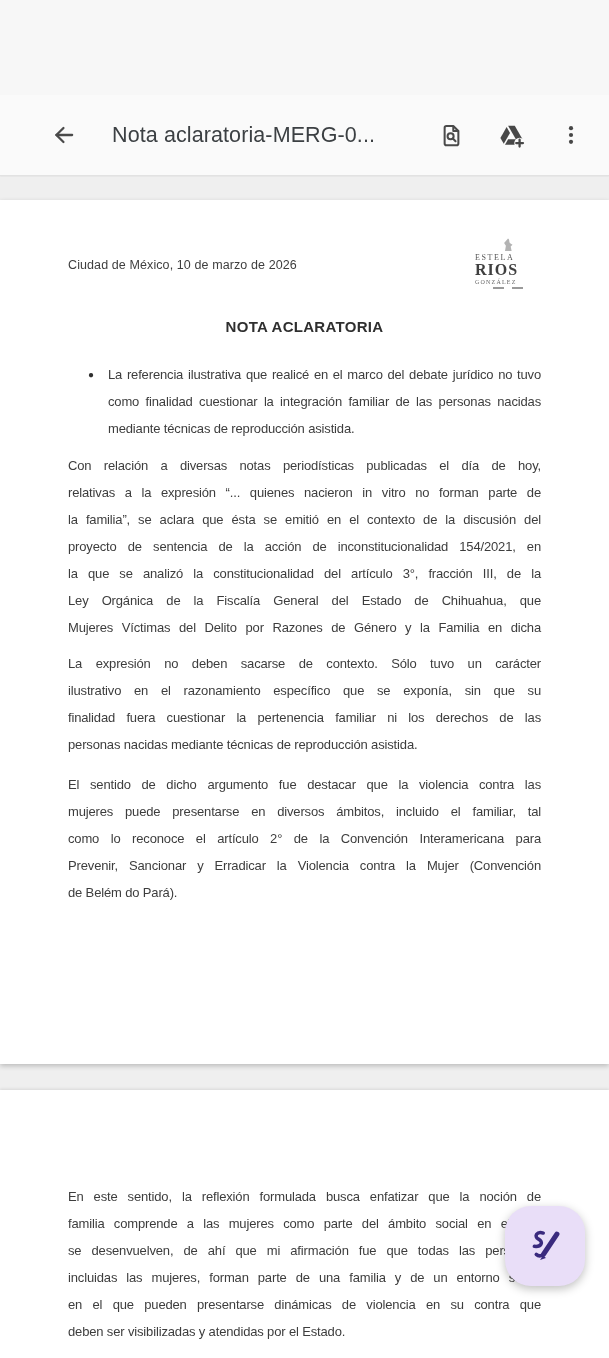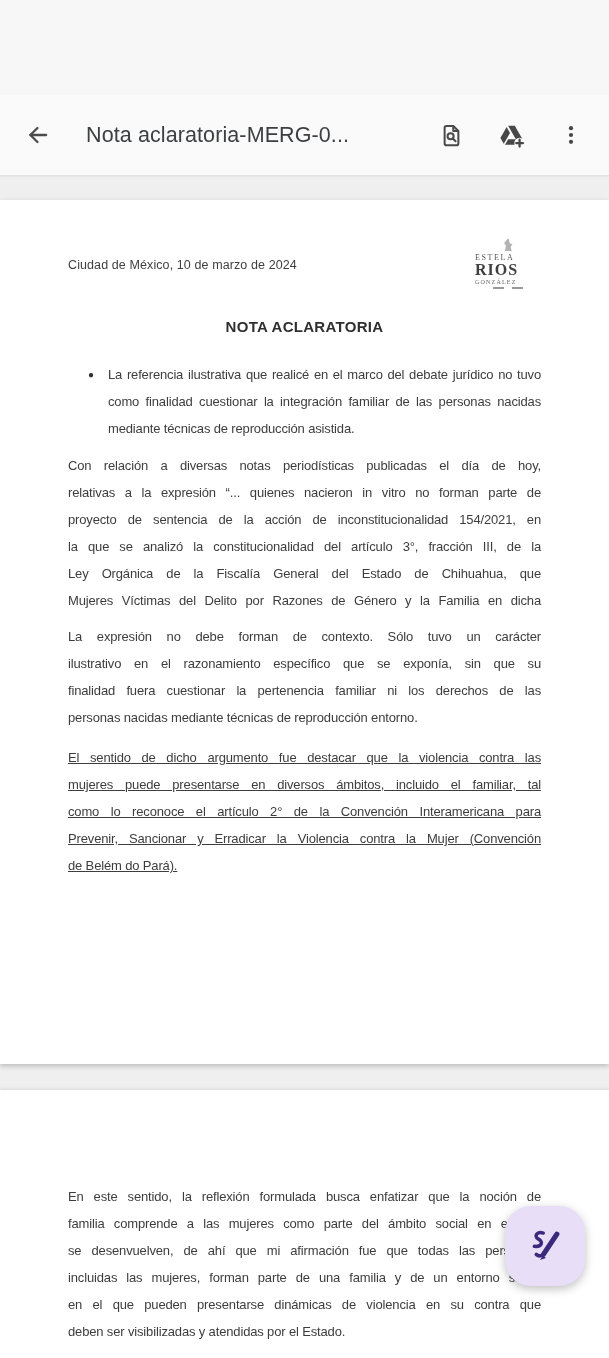--- a/index.html
+++ b/index.html
@@ -5,21 +5,21 @@
   html,body{margin:0;padding:0;background:#DADADA;}
   .screen{
     position:relative;width:609px;height:1358px;overflow:hidden;
     background:#EFEFEF;font-family:"Liberation Sans",sans-serif;
     margin:0 auto;
   }
   .status-strip{position:absolute;top:0;left:0;width:609px;height:95px;background:#F7F7F7;}
   .app-bar{
     position:absolute;top:95px;left:0;width:609px;height:81px;box-sizing:border-box;
     background:#FAFAFA;border-bottom:1px solid #E2E2E2;
-    display:flex;align-items:center;padding:0 16px 0 16px;
+    display:flex;align-items:center;padding:0 16px 0 42px;
     box-shadow:0 1px 2px rgba(0,0,0,0.05);
   }
   .icon-btn{
     background:none;border:none;padding:0;margin:0;cursor:pointer;
     width:44px;height:44px;display:flex;align-items:center;justify-content:center;flex:0 0 auto;
   }
   .app-title{
     flex:1 1 auto;margin-left:26px;font-size:21.5px;color:#3C4043;
     white-space:nowrap;overflow:hidden;letter-spacing:0.1px;
   }
@@ -42,21 +42,21 @@
     color:#2F2F2F;letter-spacing:0.3px;
   }
   .doc-text{font-size:13px;color:#3D3D3D;letter-spacing:-0.15px;}
   .doc-line{line-height:27px;text-align:justify;text-align-last:justify;}
   .doc-line.last{text-align-last:left;}
   .bullet-row{display:flex;margin-top:26px;padding-left:20px;}
   .bullet-dot{flex:0 0 20px;font-size:10px;line-height:27px;color:#2F2F2F;}
   .bullet-text{flex:1 1 auto;}
   .para-1{margin-top:10px;}
   .para-2{margin-top:9px;}
-  .para-3{margin-top:13px;text-decoration:underline;}
+  .para-3{margin-top:13px;}
   .fab{
     position:absolute;left:505px;top:1206px;width:80px;height:80px;
     border:none;border-radius:26px;background:#E9DEF8;cursor:pointer;
     box-shadow:0 3px 10px rgba(0,0,0,0.25);
     display:flex;align-items:center;justify-content:center;
   }
 </style>
 </head>
 <body>
 
@@ -97,21 +97,21 @@
           <circle cx="12" cy="12" r="2.1"></circle>
           <circle cx="12" cy="18.8" r="2.1"></circle>
       </svg>
     </button>
   </header>
 
   <main class="viewer">
 
     <section class="page page1">
       <div class="doc-header">
-        <div class="date-line">Ciudad de México, 10 de marzo de 2024</div>
+        <div class="date-line">Ciudad de México, 10 de marzo de 2026</div>
         <div class="logo">
           <svg class="logo-figure" width="16" height="15" viewBox="0 0 16 15">
             <path d="M8 0.5c1.8 0.9 0.9 2.7 1.8 4.5l2.7 1.8-1.8 1.8 0.9 4.5H5l0.9-5.4-1.8-2.7z" fill="#9A9A9A" opacity="0.75"></path>
           </svg>
           <div class="logo-estela">ESTELA</div>
           <div class="logo-rios">RIOS</div>
           <div class="logo-gonzalez">GONZÁLEZ</div>
           <div class="logo-marks">
               <span></span>
               <span></span>
@@ -126,30 +126,31 @@
         <div class="bullet-text">
             <div class="doc-line">La referencia ilustrativa que realicé en el marco del debate jurídico no tuvo</div>
             <div class="doc-line">como finalidad cuestionar la integración familiar de las personas nacidas</div>
             <div class="doc-line last">mediante técnicas de reproducción asistida.</div>
           </div>
       </div>
 
       <div class="doc-text para-1">
           <div class="doc-line">Con relación a diversas notas periodísticas publicadas el día de hoy,</div>
           <div class="doc-line">relativas a la expresión “... quienes nacieron in vitro no forman parte de</div>
+          <div class="doc-line">la familia”, se aclara que ésta se emitió en el contexto de la discusión del</div>
           <div class="doc-line">proyecto de sentencia de la acción de inconstitucionalidad 154/2021, en</div>
           <div class="doc-line">la que se analizó la constitucionalidad del artículo 3°, fracción III, de la</div>
           <div class="doc-line">Ley Orgánica de la Fiscalía General del Estado de Chihuahua, que</div>
           <div class="doc-line">Mujeres Víctimas del Delito por Razones de Género y la Familia en dicha</div>
         </div>
       <div class="doc-text para-2">
-          <div class="doc-line">La expresión no debe forman de contexto. Sólo tuvo un carácter</div>
+          <div class="doc-line">La expresión no deben sacarse de contexto. Sólo tuvo un carácter</div>
           <div class="doc-line">ilustrativo en el razonamiento específico que se exponía, sin que su</div>
           <div class="doc-line">finalidad fuera cuestionar la pertenencia familiar ni los derechos de las</div>
-          <div class="doc-line last">personas nacidas mediante técnicas de reproducción entorno.</div>
+          <div class="doc-line last">personas nacidas mediante técnicas de reproducción asistida.</div>
         </div>
       <div class="doc-text para-3">
           <div class="doc-line">El sentido de dicho argumento fue destacar que la violencia contra las</div>
           <div class="doc-line">mujeres puede presentarse en diversos ámbitos, incluido el familiar, tal</div>
           <div class="doc-line">como lo reconoce el artículo 2° de la Convención Interamericana para</div>
           <div class="doc-line">Prevenir, Sancionar y Erradicar la Violencia contra la Mujer (Convención</div>
           <div class="doc-line last">de Belém do Pará).</div>
         </div>
     </section>
 

